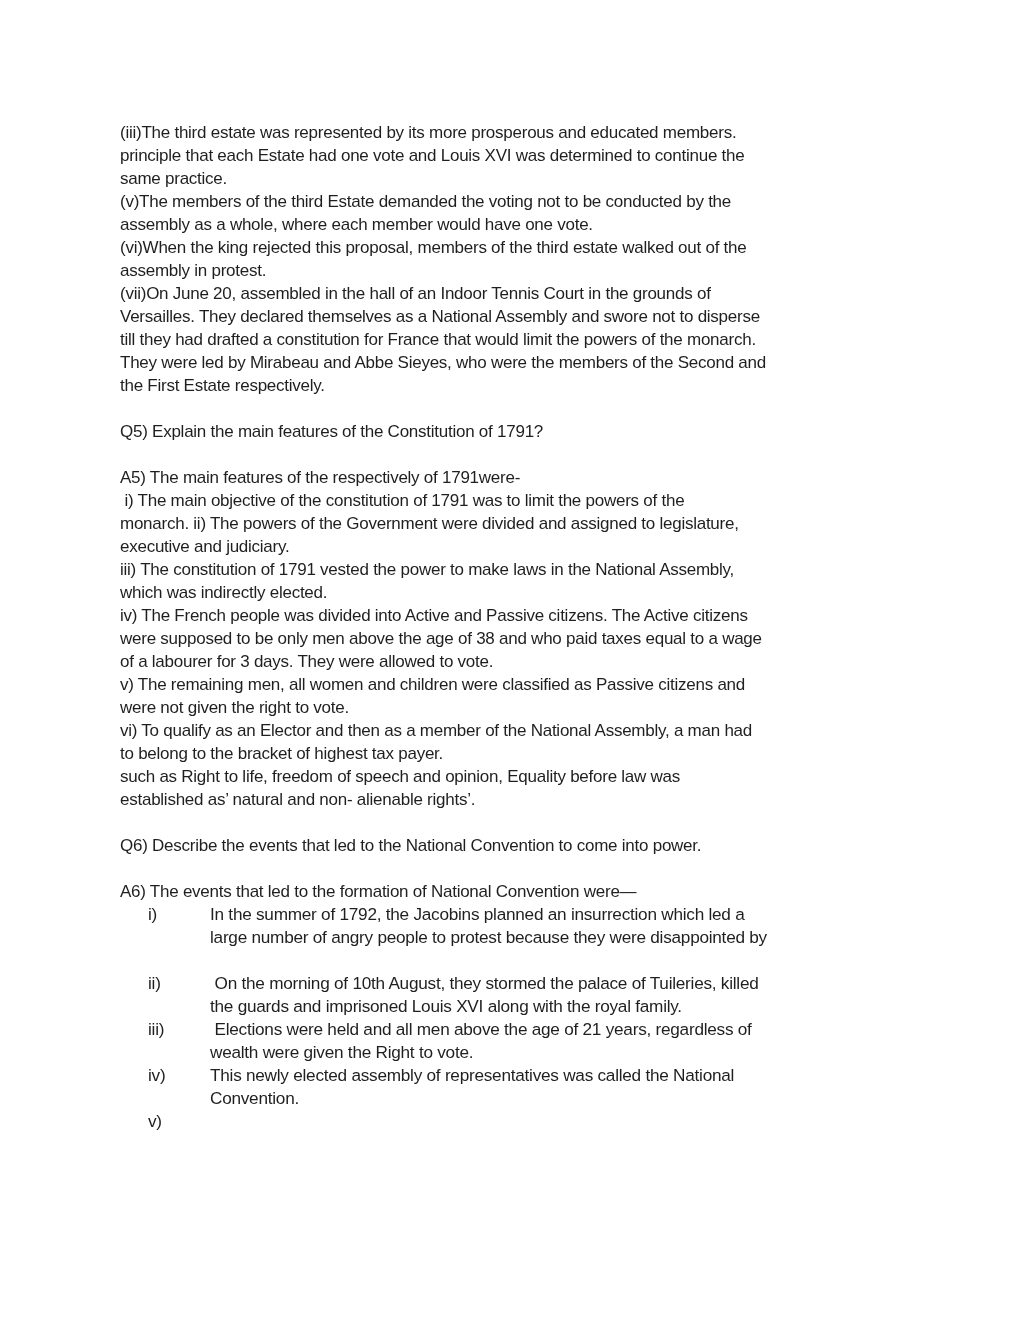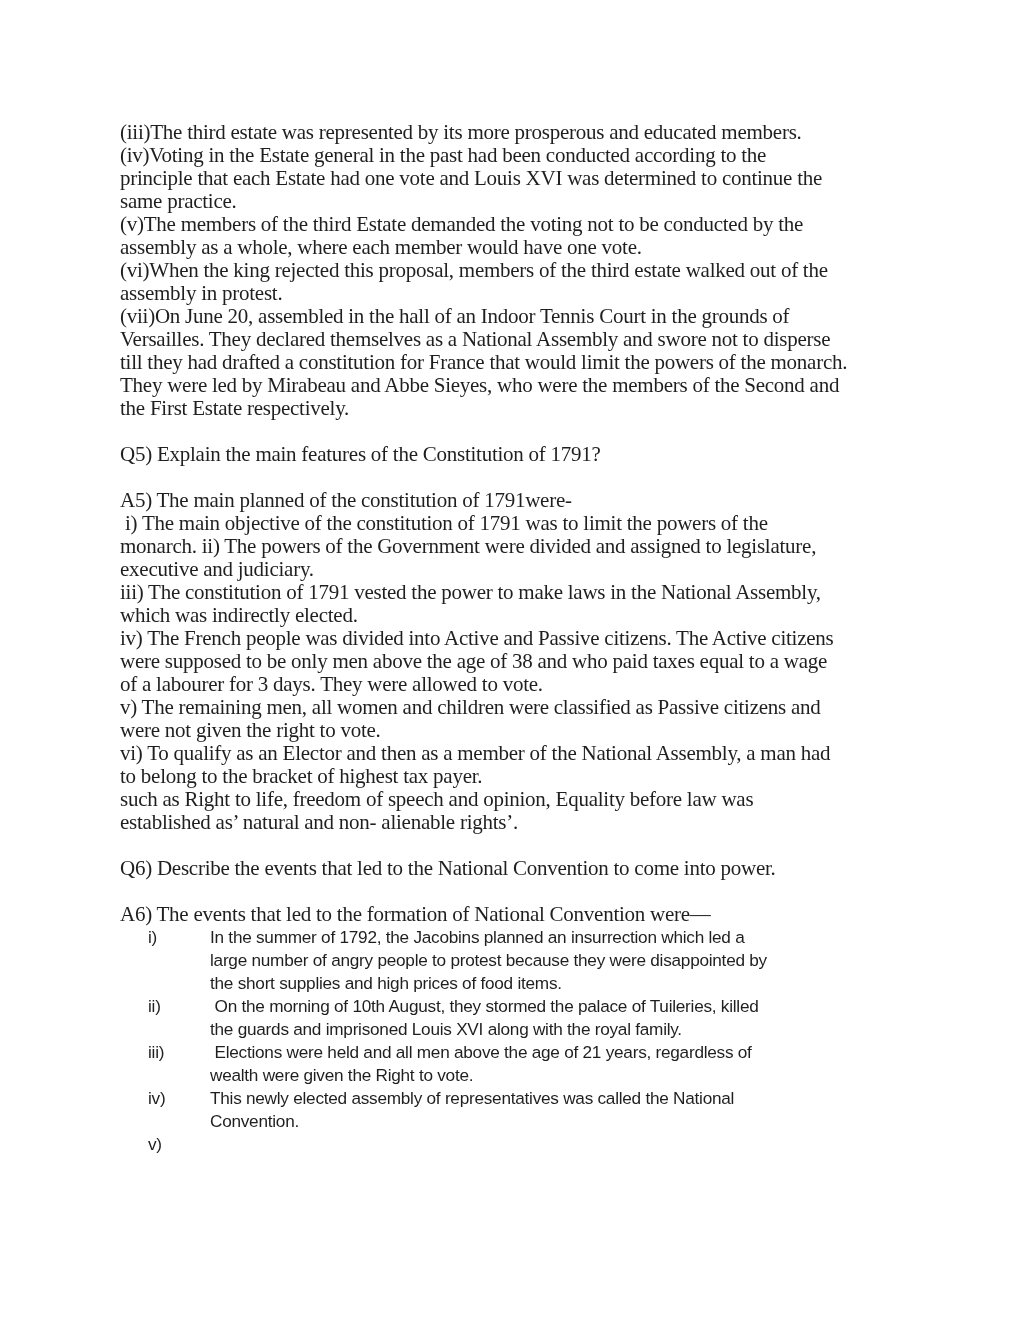--- a/index.html
+++ b/index.html
@@ -1,53 +1,52 @@
 <!DOCTYPE html>
 <html><head>
 <meta charset="utf-8">
 <style>
   html, body { margin:0; padding:0; background:#ffffff; }
   body { width:1020px; height:1320px; position:relative; overflow:hidden;
          font-family:"Liberation Sans", sans-serif; color:#1f1f1f; }
   .page { position:absolute; left:0; top:0; width:1020px; height:1320px; background:#fff; }
   .content { position:absolute; left:120px; top:121px; width:800px; }
-  .line { height:23px; line-height:23px; font-size:21px; white-space:nowrap; letter-spacing:-0.25px;font-family:Liberation Serif, serif; }
+  .line { height:23px; line-height:23px; font-size:17px; white-space:nowrap; letter-spacing:-0.25px; }
   .blank { height:23px; }
   .li { display:flex; height:23px; line-height:23px; font-size:17.2px; white-space:nowrap; letter-spacing:-0.25px; }
   .li .num { width:90px; padding-left:28px; box-sizing:border-box; flex:none; }
   .li .txt { flex:1; }
 </style>
 </head>
 <body>
 
 <div class="page">
   <div class="content">
 
     <div>
       <div class="line">(iii)The third estate was represented by its more prosperous and educated members.</div>
-      <div class="line">(iv)Voting in the Estate general in the past had been conducted according to the</div>
       <div class="line">principle that each Estate had one vote and Louis XVI was determined to continue the</div>
       <div class="line">same practice.</div>
       <div class="line">(v)The members of the third Estate demanded the voting not to be conducted by the</div>
       <div class="line">assembly as a whole, where each member would have one vote.</div>
       <div class="line">(vi)When the king rejected this proposal, members of the third estate walked out of the</div>
       <div class="line">assembly in protest.</div>
       <div class="line">(vii)On June 20, assembled in the hall of an Indoor Tennis Court in the grounds of</div>
       <div class="line">Versailles. They declared themselves as a National Assembly and swore not to disperse</div>
       <div class="line">till they had drafted a constitution for France that would limit the powers of the monarch.</div>
       <div class="line">They were led by Mirabeau and Abbe Sieyes, who were the members of the Second and</div>
       <div class="line">the First Estate respectively.</div>
     </div>
 
     <div class="blank"></div>
     <div class="line">Q5) Explain the main features of the Constitution of 1791?</div>
     <div class="blank"></div>
 
     <div>
-      <div class="line">A5) The main planned of the constitution of 1791were-</div>
+      <div class="line">A5) The main features of the respectively of 1791were-</div>
       <div class="line" style="white-space:pre"> i) The main objective of the constitution of 1791 was to limit the powers of the</div>
       <div class="line">monarch. ii) The powers of the Government were divided and assigned to legislature,</div>
       <div class="line">executive and judiciary.</div>
       <div class="line">iii) The constitution of 1791 vested the power to make laws in the National Assembly,</div>
       <div class="line">which was indirectly elected.</div>
       <div class="line">iv) The French people was divided into Active and Passive citizens. The Active citizens</div>
       <div class="line">were supposed to be only men above the age of 38 and who paid taxes equal to a wage</div>
       <div class="line">of a labourer for 3 days. They were allowed to vote.</div>
       <div class="line">v) The remaining men, all women and children were classified as Passive citizens and</div>
       <div class="line">were not given the right to vote.</div>
@@ -68,21 +67,20 @@
         <div class="li">
             <span class="num">i)</span>
             <span class="txt">In the summer of 1792, the Jacobins planned an insurrection which led a</span>
           </div>
         <div class="li">
             <span class="num"></span>
             <span class="txt">large number of angry people to protest because they were disappointed by</span>
           </div>
         <div class="li">
             <span class="num"></span>
-            <span class="txt">the short supplies and high prices of food items.</span>
           </div>
       </div>
 
       <div>
         <div class="li">
             <span class="num">ii)</span>
             <span class="txt" style="white-space:pre"> On the morning of 10th August, they stormed the palace of Tuileries, killed</span>
           </div>
         <div class="li">
             <span class="num"></span>

